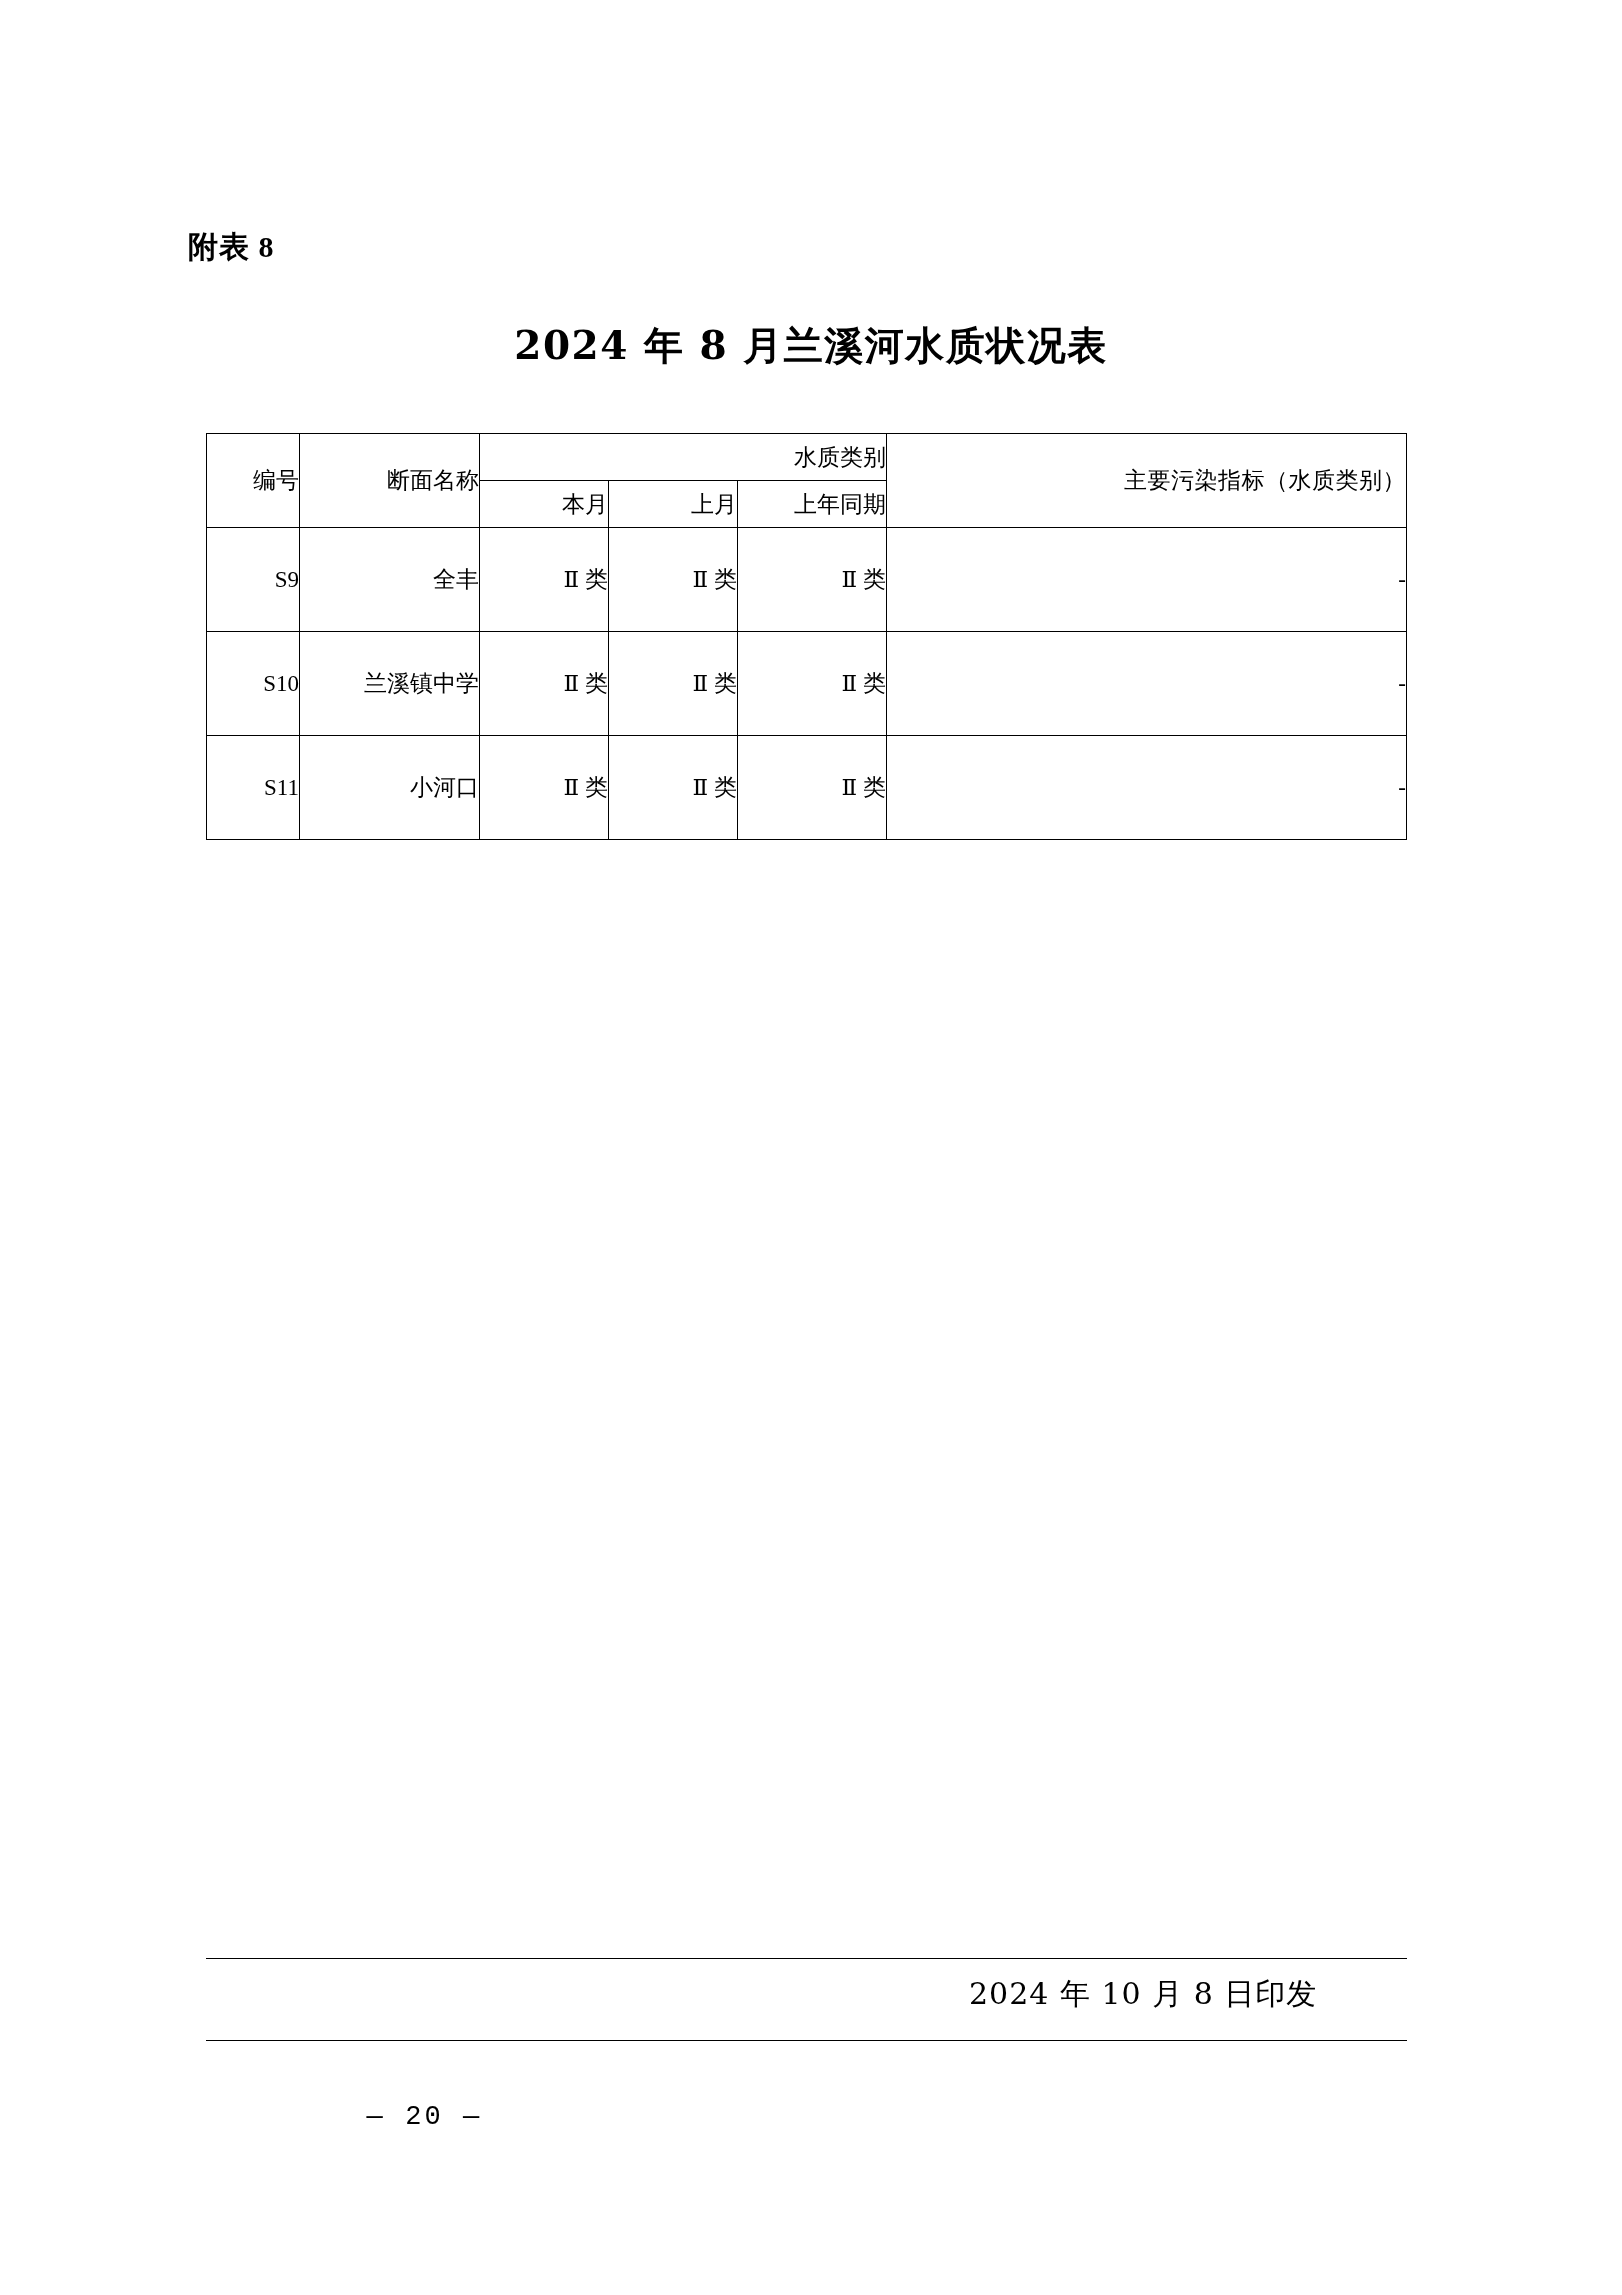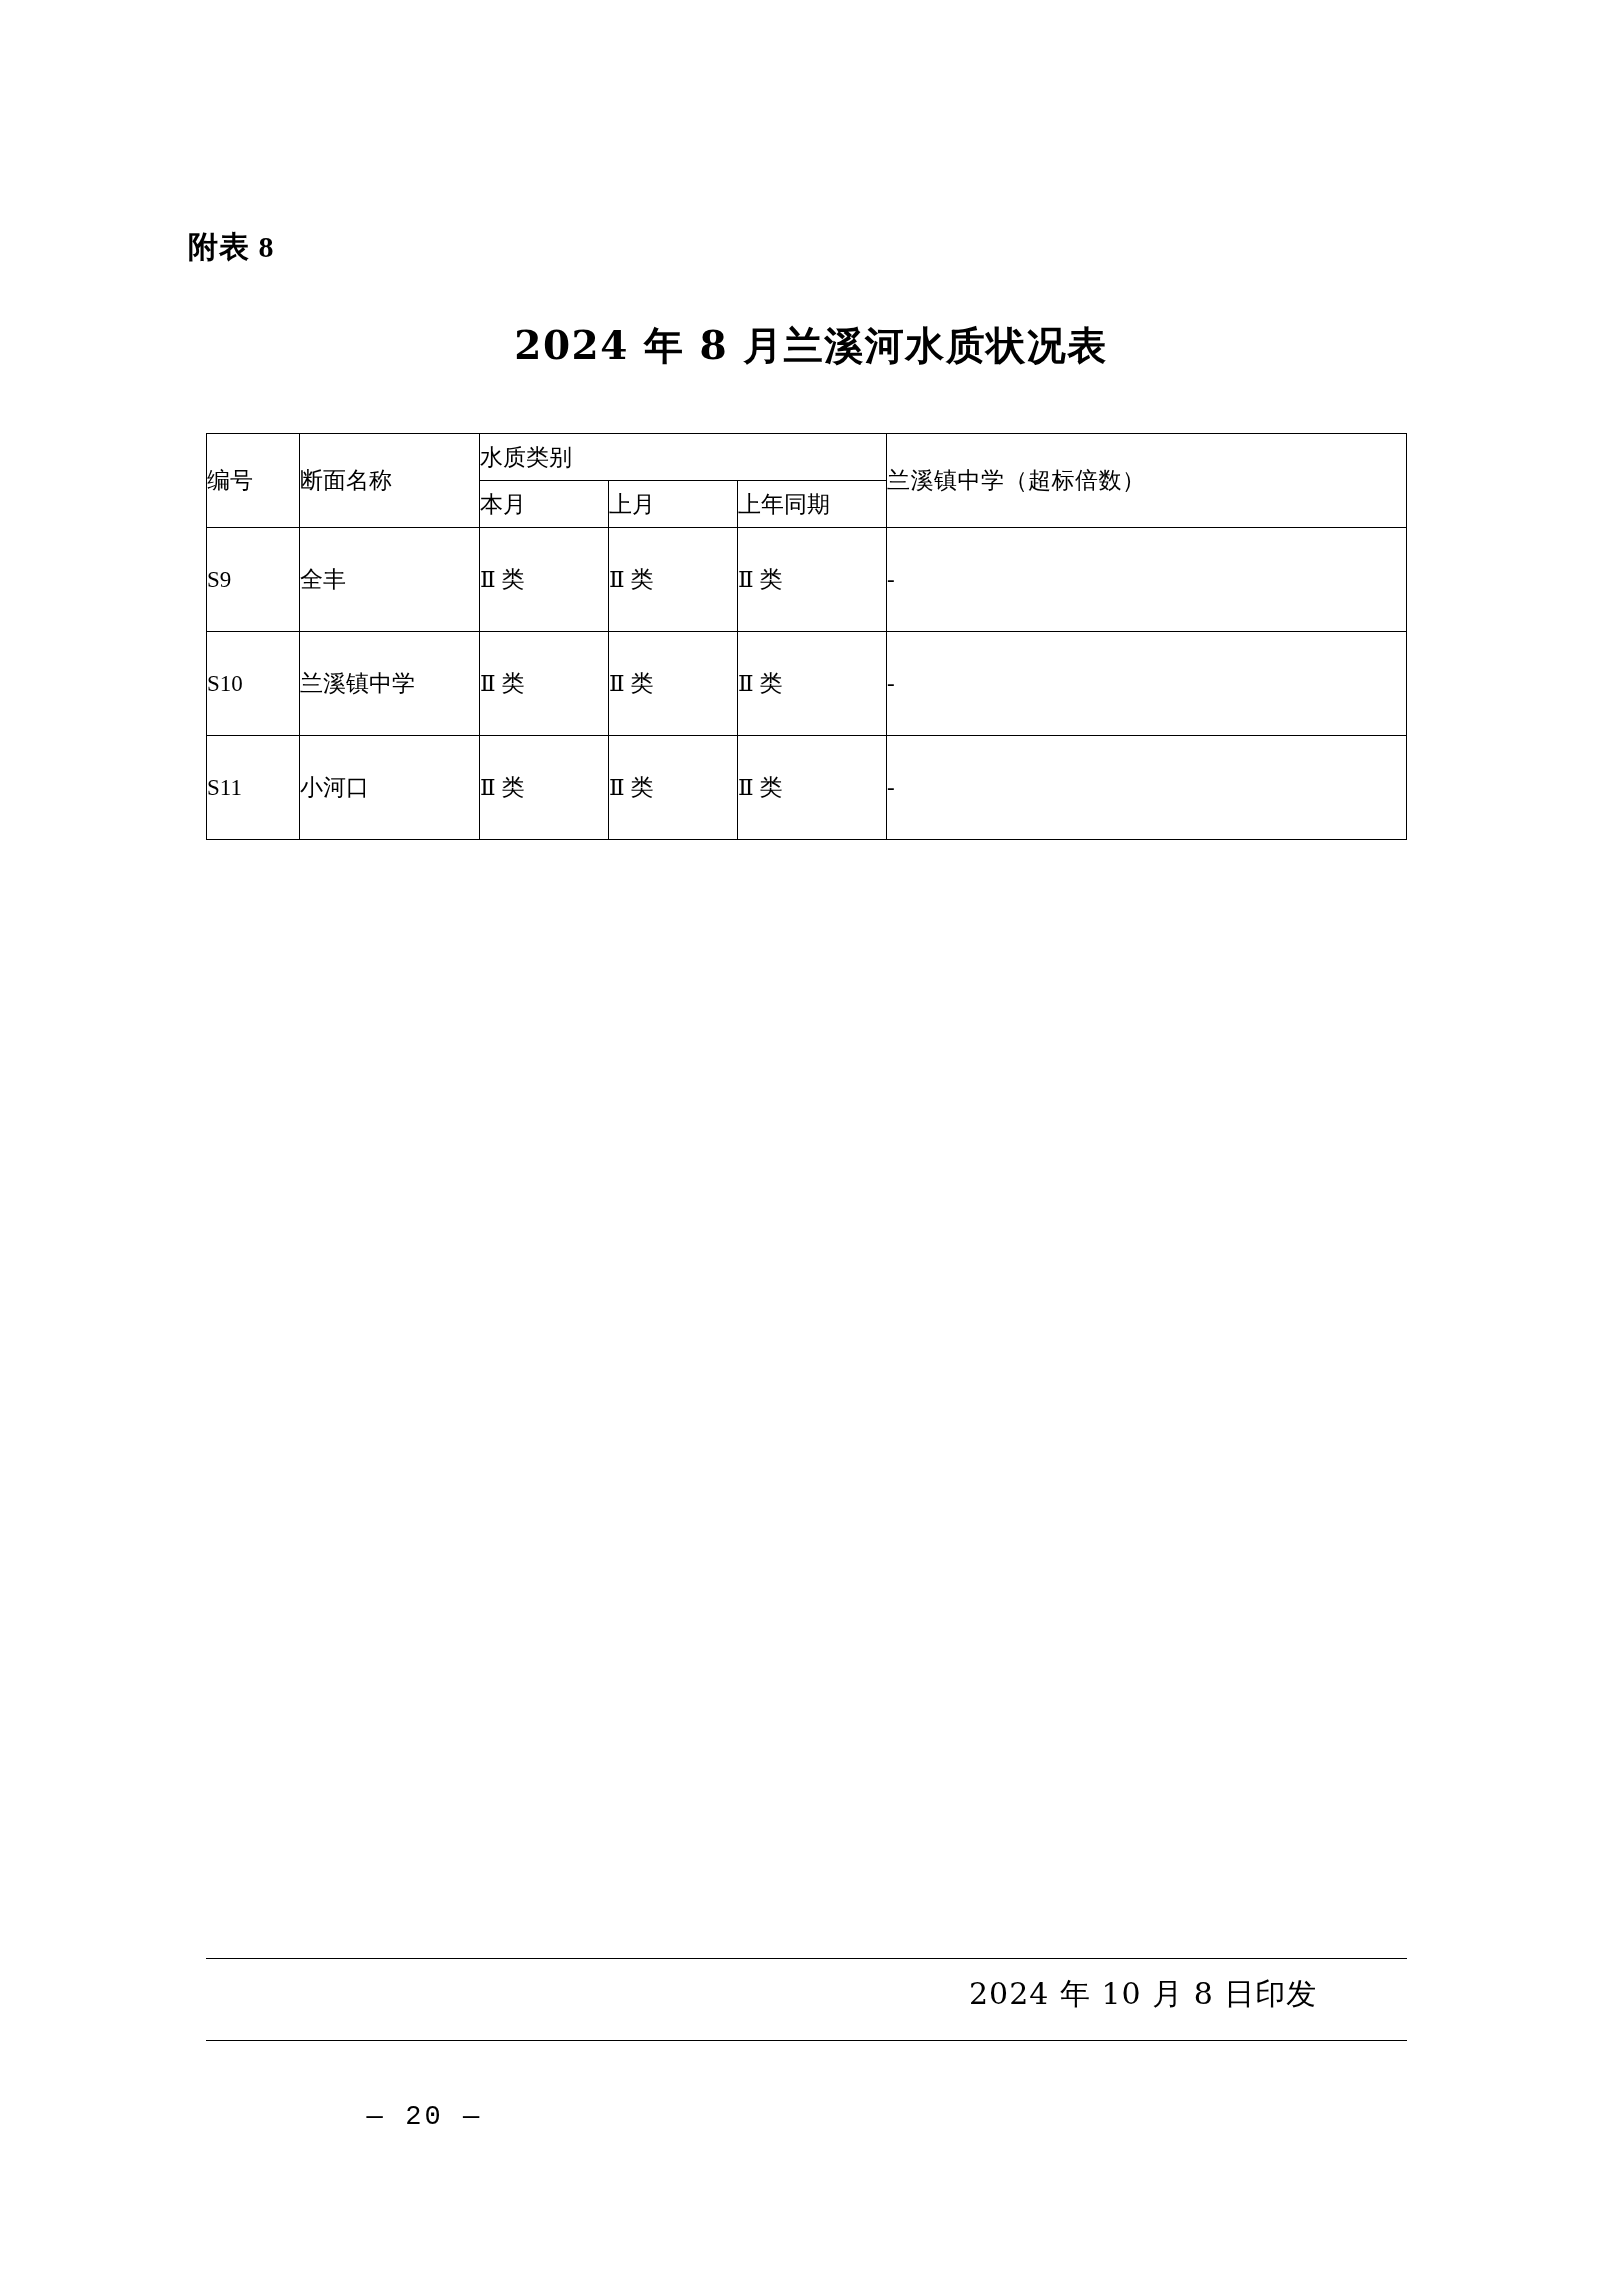--- a/index.html
+++ b/index.html
@@ -50,21 +50,21 @@
     top: 433px;
     width: 1201px;
   }
   table.wq {
     border-collapse: collapse;
     width: 100%;
     table-layout: fixed;
   }
   table.wq td, table.wq th {
     border: 1px solid #000000;
-    text-align: left;
+    text-align: right;
     vertical-align: middle;
     font-weight: normal;
     font-size: 23px;
     font-family: "Liberation Serif", "DejaVu Serif", serif;
     padding: 0;
   }
   .col-id      { width: 93px; }
   .col-name    { width: 180px; }
   .col-m       { width: 129px; }
   .col-last    { width: 129px; }
@@ -160,21 +160,21 @@
         <col class="col-m">
         <col class="col-last">
         <col class="col-yoy">
         <col class="col-pollut">
       </colgroup>
       <tbody>
         <tr class="h-row1">
           <td rowspan="2" class="cell-head">编号</td>
           <td rowspan="2" class="cell-head">断面名称</td>
           <td colspan="3" class="cell-head-merge">水质类别</td>
-          <td rowspan="2" class="pollut-head">兰溪镇中学（超标倍数）</td>
+          <td rowspan="2" class="pollut-head">主要污染指标（水质类别）</td>
         </tr>
         <tr class="h-row2">
           <td class="cell-sub">本月</td>
           <td class="cell-sub">上月</td>
           <td class="cell-sub">上年同期</td>
         </tr>
 
         <tr class="body-row">
           <td>S9</td>
           <td>全丰</td>

